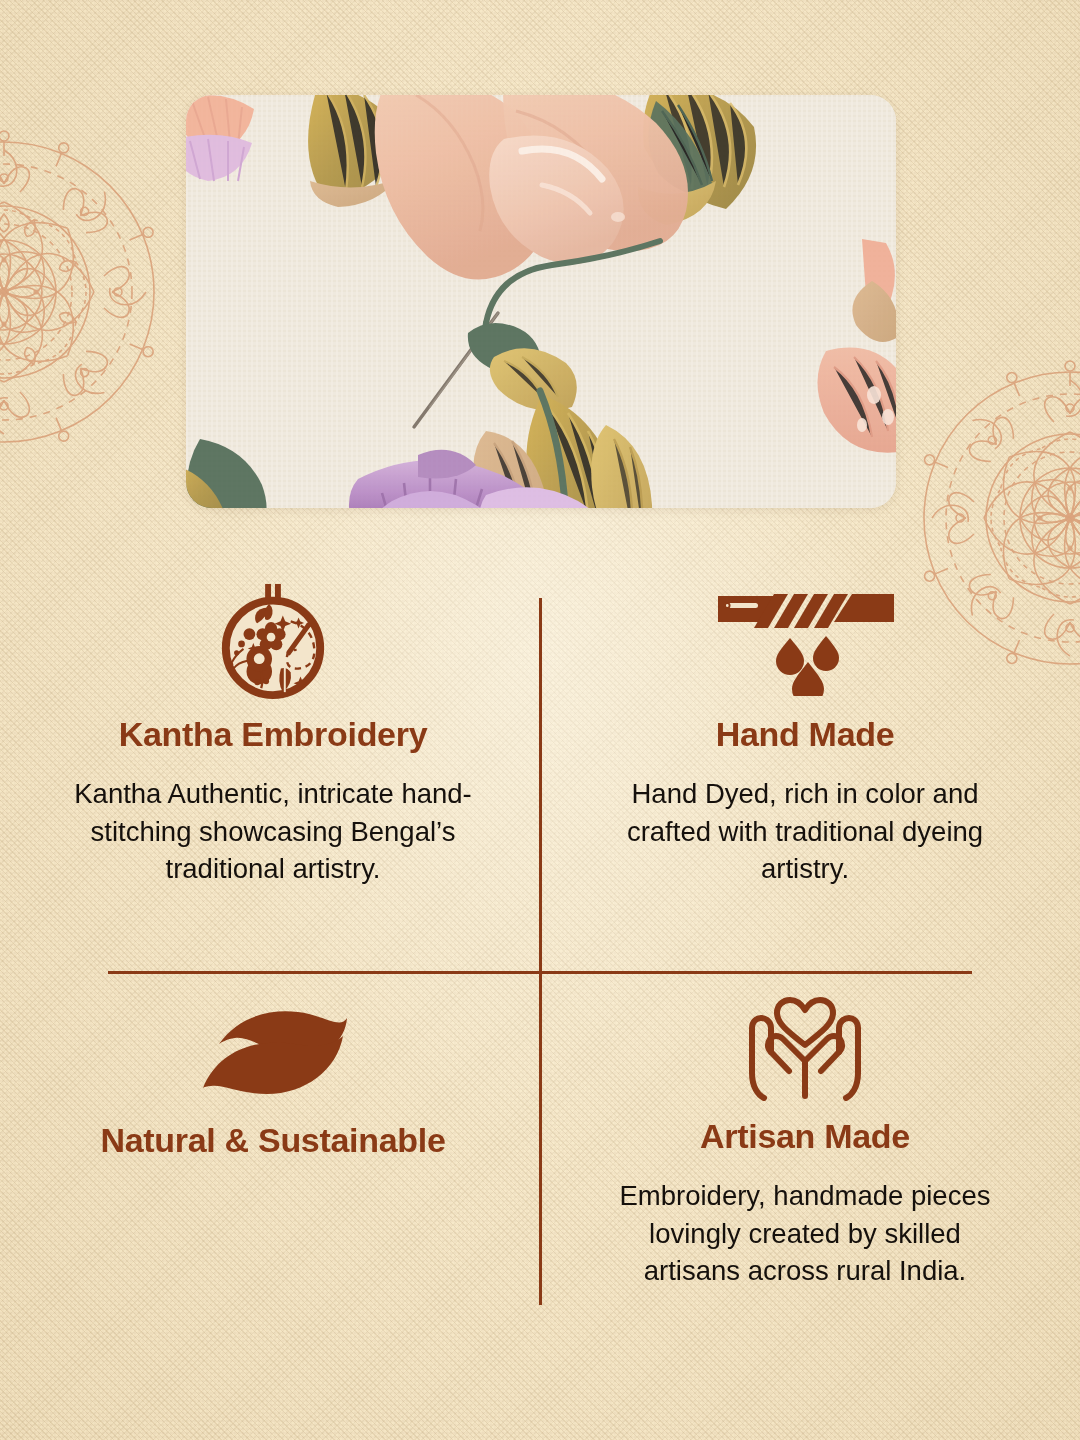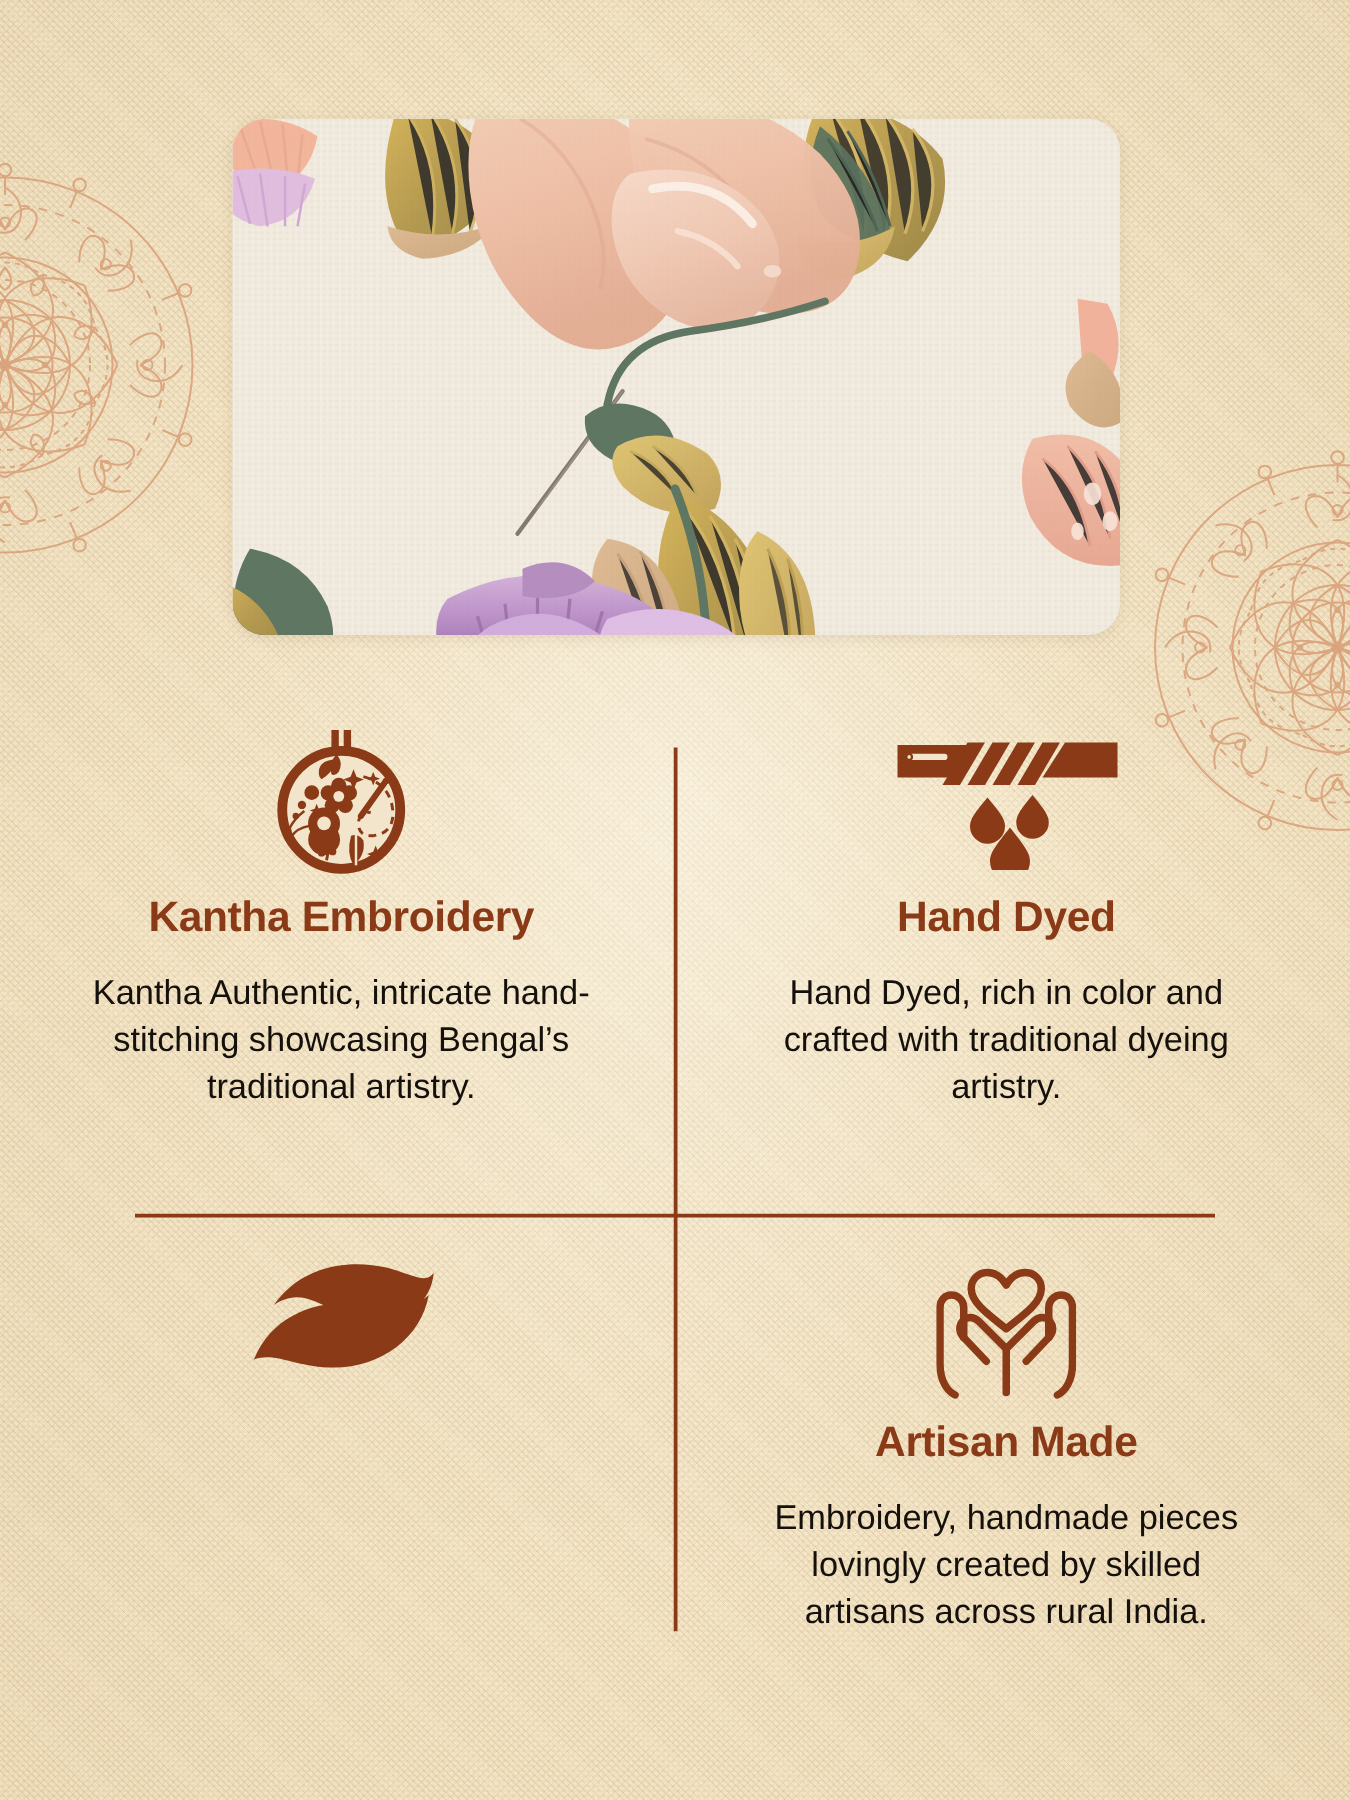--- a/index.html
+++ b/index.html
@@ -107,21 +107,21 @@
   }
 
   .cell {
     position: absolute;
     width: 470px;
     text-align: center;
   }
   .cell-tl { left: 38px;  top: 22px;  }
   .cell-tr { left: 570px; top: 22px;  }
   .cell-bl { left: 38px;  top: 432px; }
-  .cell-br { left: 570px; top: 446px; }
+  .cell-br { left: 570px; top: 428px; }
 
   .icon-wrap {
     height: 118px;
     display: flex;
     align-items: center;
     justify-content: center;
   }
   .cell-bl .icon-wrap, .cell-br .icon-wrap { height: 120px; }
 
   .feature-title {
@@ -494,33 +494,34 @@
             <path d="M124 8 l 14 0 -20 34 -14 0 Z"></path>
 
             <path d="M142 8 h 42 v 28 h -60 Z"></path>
 
             <path d="M80 52 c 10 12 14 17 14 23 a 14 14 0 0 1 -28 0 c 0 -6 4 -11 14 -23 Z"></path>
             <path d="M116 50 c 9 11 13 16 13 22 a 13 13 0 0 1 -26 0 c 0 -6 4 -11 13 -22 Z"></path>
             <path d="M98 76 c 11 14 16 20 16 27 a 16 16 0 0 1 -32 0 c 0 -7 5 -13 16 -27 Z"></path>
           </g>
         </svg>
       </div>
-      <h2 class="feature-title">Hand Dyed</h2>
+      <h2 class="feature-title">Hand Made</h2>
       <p class="feature-desc">Hand Dyed, rich in color and crafted with traditional dyeing artistry.</p>
     </div>
 
     <div class="cell cell-bl">
       <div class="icon-wrap">
         <svg width="152" height="96" viewBox="0 0 152 96">
           <g fill="#8a3a16">
             <path d="M22 40 C 46 6, 86 4, 112 10 C 132 15, 144 24, 150 14 C 148 40, 124 56, 96 52 C 70 48, 54 32, 38 34 C 30 35, 25 38, 22 40 Z"></path>
             <path d="M6 84 C 22 44, 64 34, 98 40 C 122 44, 138 40, 146 32 C 140 66, 108 90, 70 90 C 44 90, 26 80, 14 82 C 10 82, 7 83, 6 84 Z"></path>
           </g>
         </svg>
       </div>
+      <h2 class="feature-title">Natural &amp; Sustainable</h2>
     </div>
 
     <div class="cell cell-br">
       <div class="icon-wrap">
         <svg width="112" height="106" viewBox="0 0 112 106">
           <g fill="none" stroke="#8a3a16" stroke-width="6" stroke-linecap="round" stroke-linejoin="round">
 
             <path d="M56 50 C 38 36, 28 28, 28 18 C 28 10, 34 5, 41 5 C 48 5, 53 10, 56 15 C 59 10, 64 5, 71 5 C 78 5, 84 10, 84 18 C 84 28, 74 36, 56 50 Z"></path>
 
             <path d="M56 101 L 56 66 L 34 44 C 30 40, 24 40, 21 44 C 18 48, 18 53 22 57 L 40 76"></path>

